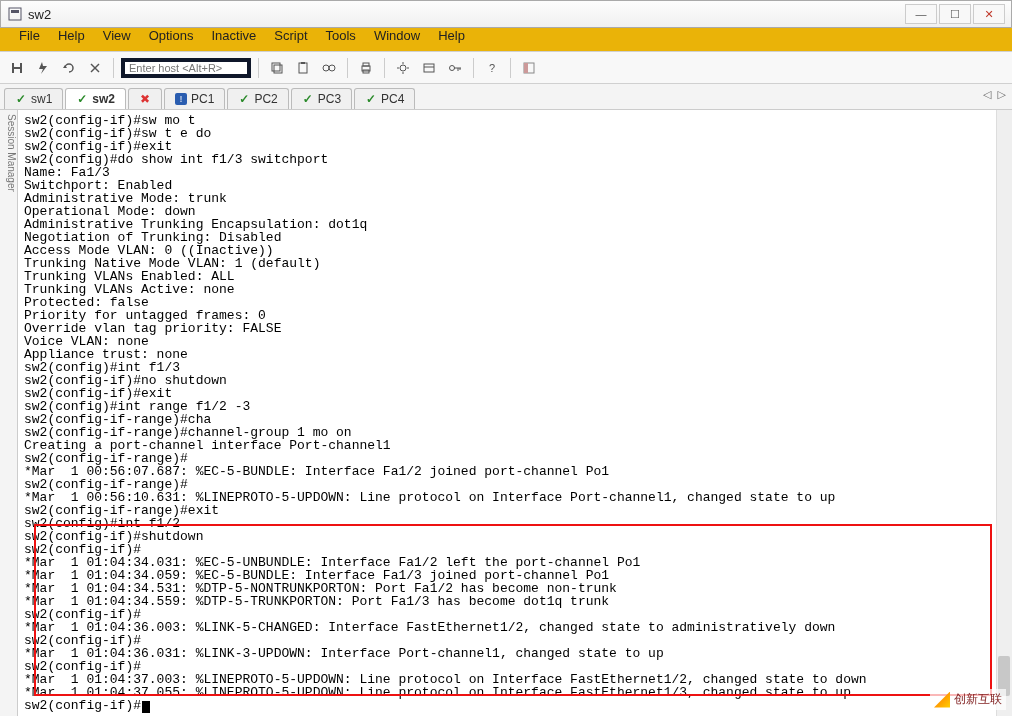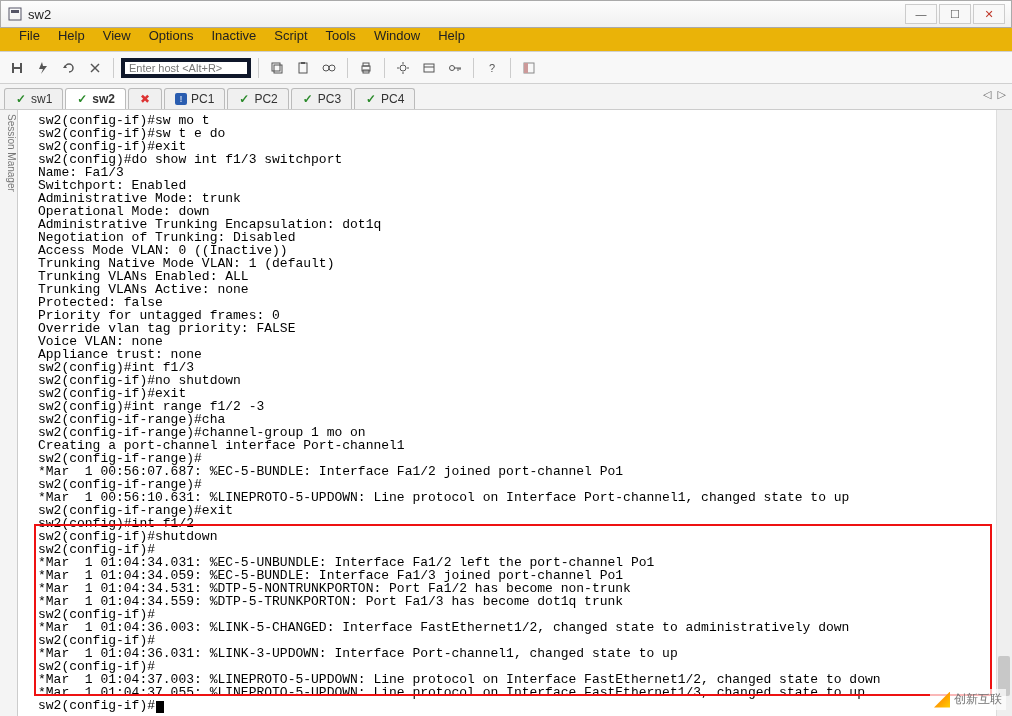--- a/index.html
+++ b/index.html
@@ -19,27 +19,27 @@
 .tabbar{height:26px;background:#f4f4f4;border-bottom:1px solid #ccc;display:flex;align-items:flex-end;padding-left:4px;position:relative;}
 .tab{display:flex;align-items:center;gap:4px;padding:3px 10px;border:1px solid #bbb;border-bottom:none;background:#f0f0f0;margin-right:2px;font-size:12px;color:#333;border-radius:3px 3px 0 0;}
 .tab.active{background:#fff;font-weight:bold;}
 .tab .stat{width:12px;height:12px;display:flex;align-items:center;justify-content:center;}
 .check{color:#2a8a2a;font-weight:bold;}
 .xred{color:#d33;}
 .bluewarn{color:#fff;background:#2a5db0;border-radius:2px;font-size:9px;width:13px;height:13px;display:flex;align-items:center;justify-content:center;}
 .tabnav{position:absolute;right:6px;top:4px;font-size:11px;color:#666;display:flex;gap:6px;}
 .main{display:flex;height:calc(100% - 110px);}
 .sidebar{width:18px;background:#f4f4f4;border-right:1px solid #ccc;writing-mode:vertical-rl;text-orientation:mixed;font-size:10px;color:#777;padding-top:4px;text-align:left;}
-.terminal{flex:1;position:relative;background:#fff;overflow:hidden;margin-left:14px;}
+.terminal{flex:1;position:relative;background:#fff;overflow:hidden;}
 .terminal pre{font-family:"Courier New",monospace;font-size:13px;line-height:13px;white-space:pre;padding:4px 6px;position:absolute;top:0;left:0;right:16px;color:#000;}
 .scrollbar{position:absolute;right:0;top:0;width:16px;height:100%;background:#efefef;border-left:1px solid #ddd;}
 .scrollthumb{position:absolute;right:2px;width:12px;height:40px;bottom:20px;background:#c8c8c8;border-radius:2px;}
 .redbox{position:absolute;border:2px solid #e11;left:34px;right:20px;top:524px;height:172px;pointer-events:none;}
 .cursor{display:inline-block;width:8px;height:12px;background:#000;vertical-align:text-bottom;margin-left:1px;}
-.watermark{position:absolute;right:6px;bottom:6px;display:flex;align-items:center;gap:4px;font-size:12px;color:#737373;background:rgba(255,255,255,0.7);padding:2px 4px;}
+.watermark{position:absolute;right:6px;bottom:6px;display:flex;align-items:center;gap:4px;font-size:12px;color:#7f1d1d;background:rgba(255,255,255,0.7);padding:2px 4px;}
 .watermark .logo{width:16px;height:16px;background:linear-gradient(135deg,#ff6a00,#ffd000);clip-path:polygon(0 100%,100% 0,100% 100%);}
 svg{display:block;}
 </style>
 </head>
 <body>
 
 <div class="titlebar">
   <span class="icon">
     <svg width="14" height="14">
         <rect x="1" y="1" width="12" height="12" fill="none" stroke="#556" stroke-width="1"></rect>

